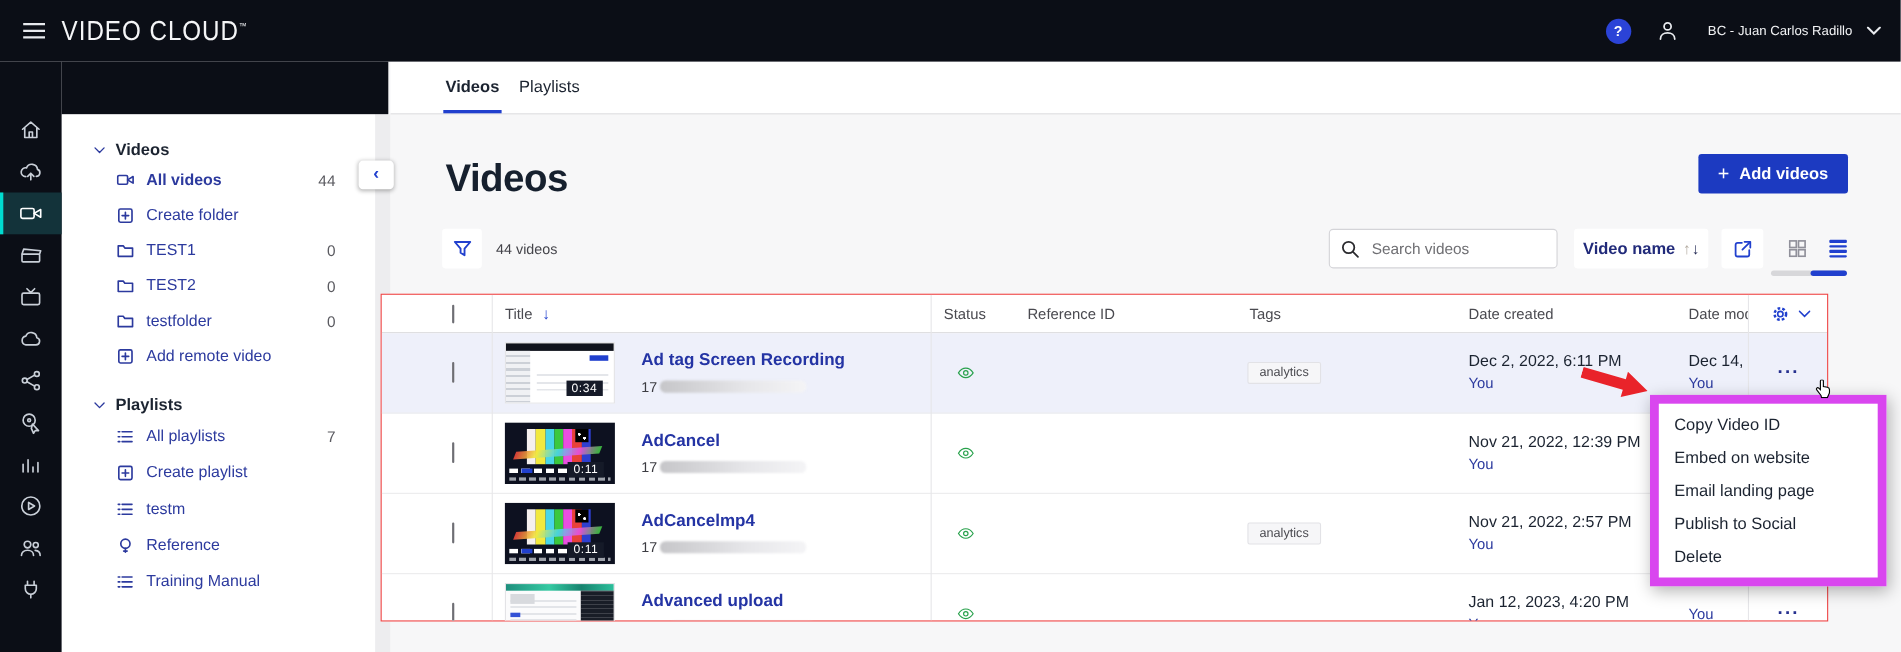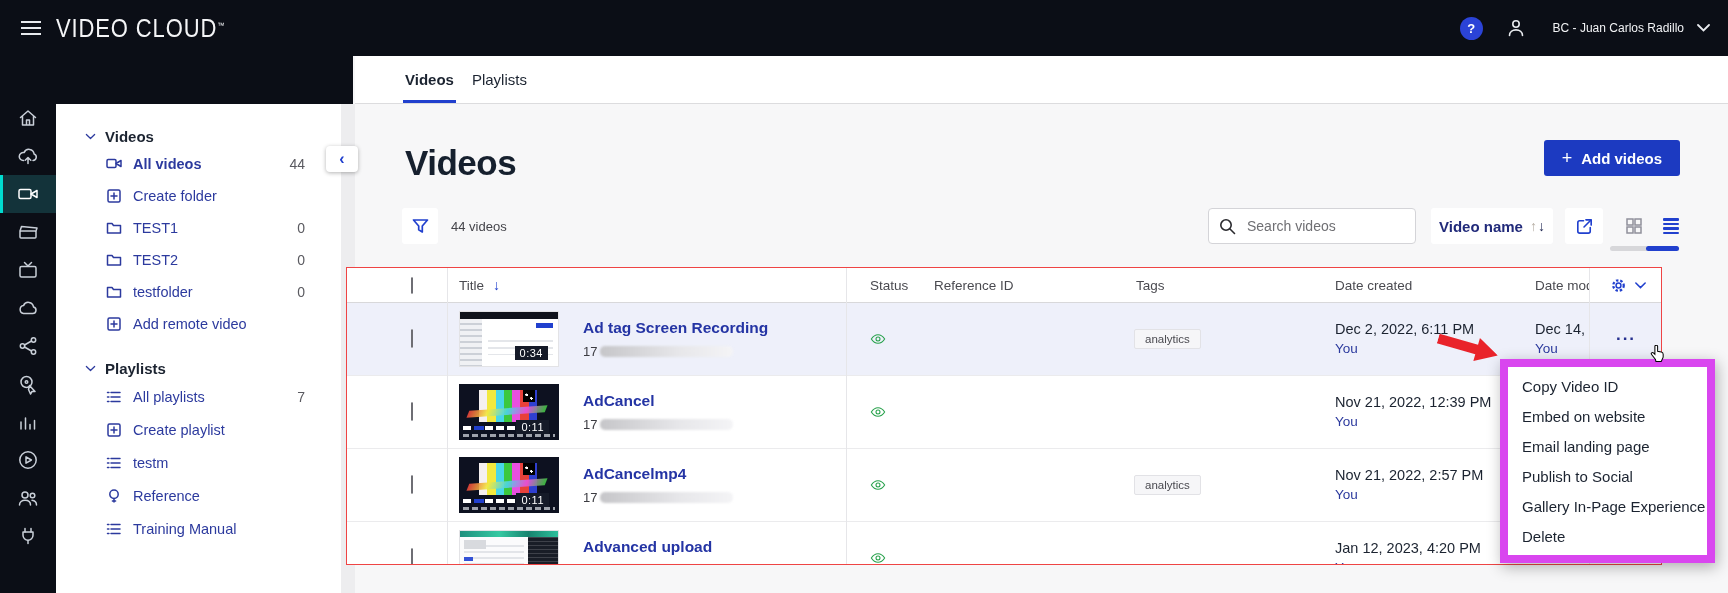--- a/index.html
+++ b/index.html
@@ -97,21 +97,21 @@
   .vline{position:absolute;top:0;bottom:0;width:1px;background:#e6e6e9;z-index:1;}
   .thead,.trow{display:grid;grid-template-columns:100px 399px 88px 190px 198px 205px 62px 74px;
     align-items:center;}
   .thead{height:35px;border-bottom:1px solid #d8d8da;color:#4a4a50;font-size:13.5px;}
   .trow{height:73px;border-bottom:1px solid #ebebed;}
   .trow.hl{background:#eef0fa;}
   .cb{width:14px;height:14px;border:1.5px solid #6e6e74;border-radius:3px;background:#fff;
     margin-left:64px;cursor:pointer;}
   .h-title{display:flex;align-items:center;padding-left:12px;gap:9px;}
   .h-sortarrow{color:#2140ce;font-size:14px;}
-  .h-status{padding-left:24px;} .h-tags{padding-left:12px;} .h-created{padding-left:13px;}
+  .h-status{padding-left:12px;} .h-tags{padding-left:12px;} .h-created{padding-left:13px;}
   .h-mod{padding-left:8px;white-space:nowrap;overflow:hidden;}
   .h-gear{display:flex;align-items:center;gap:9px;padding-left:22px;cursor:pointer;}
 
   .titlecell{display:flex;align-items:center;padding-left:12px;gap:24px;overflow:hidden;}
   .vtitle{font-size:15.5px;font-weight:bold;color:#2434a4;cursor:pointer;white-space:nowrap;}
   .vsub{display:flex;align-items:center;font-size:13px;color:#3c3c42;margin-top:7px;}
   .blur{width:133px;height:11px;border-radius:5px;margin-left:3px;
     background:linear-gradient(90deg,#c6c6c9,#e7e7ea 60%,#f4f4f6);filter:blur(1.2px);}
   .statuscell{padding-left:24px;}
   .tagcell{padding-left:10px;}
@@ -637,21 +637,20 @@
     </div>
     <div class="dotscell"><span class="dots">...</span></div>
   </div>
 </div>
 
 <div class="ctx">
   <div class="mi">Copy Video ID</div>
   <div class="mi">Embed on website</div>
   <div class="mi">Email landing page</div>
   <div class="mi">Publish to Social</div>
-  <div class="mi">Gallery In-Page Experience</div>
   <div class="mi">Delete</div>
 </div>
 
 <span class="red-arrow">
   <svg width="62" height="24" viewBox="0 0 62 24">
     <polygon points="0,7 40,7 40,0 62,12 40,24 40,17 0,17" fill="#e9232a"></polygon>
   </svg>
 </span>
 
 <span class="cursor-hand">

